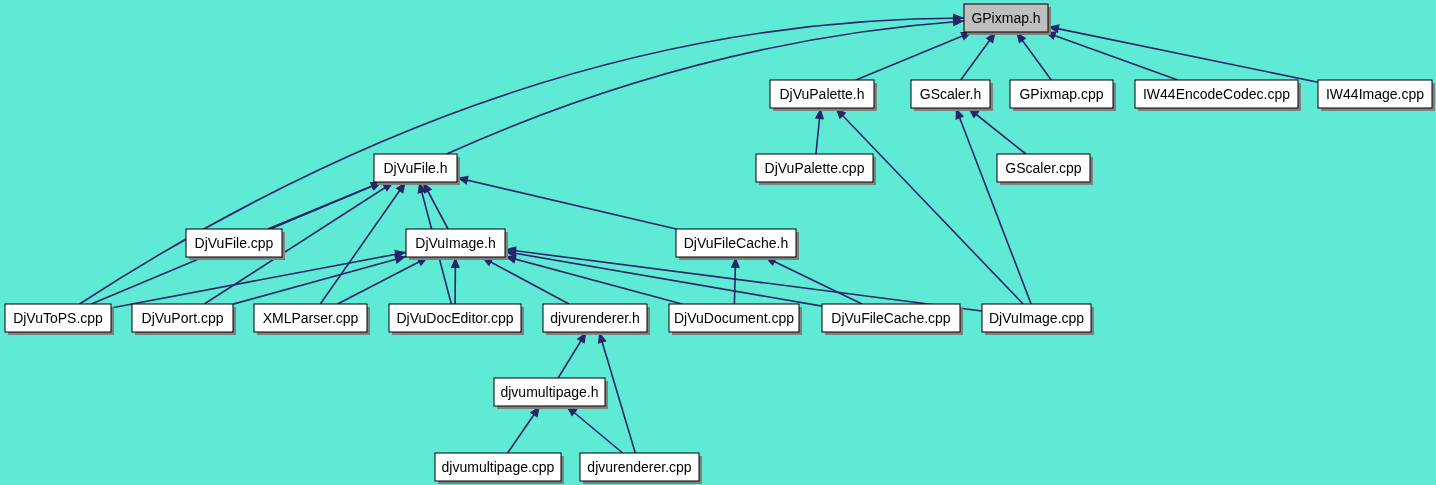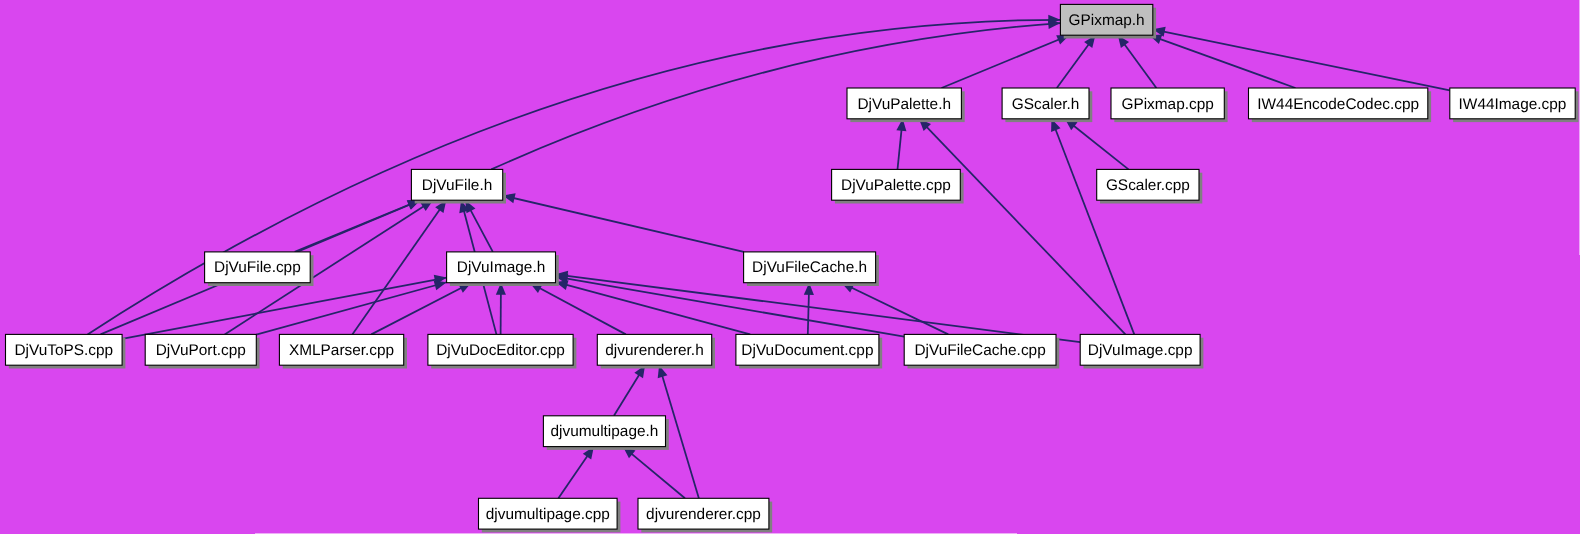--- a/index.html
+++ b/index.html
@@ -4,21 +4,21 @@
 <style>
   html, body {
     margin: 0;
     padding: 0;
     background: #ffffff;
   }
   #graph-root {
     position: relative;
     width: 1436px;
     height: 485px;
-    background: #d946ef;
+    background: #5eead4;
     font-family: "Liberation Sans", sans-serif;
     overflow: hidden;
   }
   svg#graph-canvas {
     position: absolute;
     left: 0;
     top: 0;
     width: 1436px;
     height: 485px;
     display: block;

